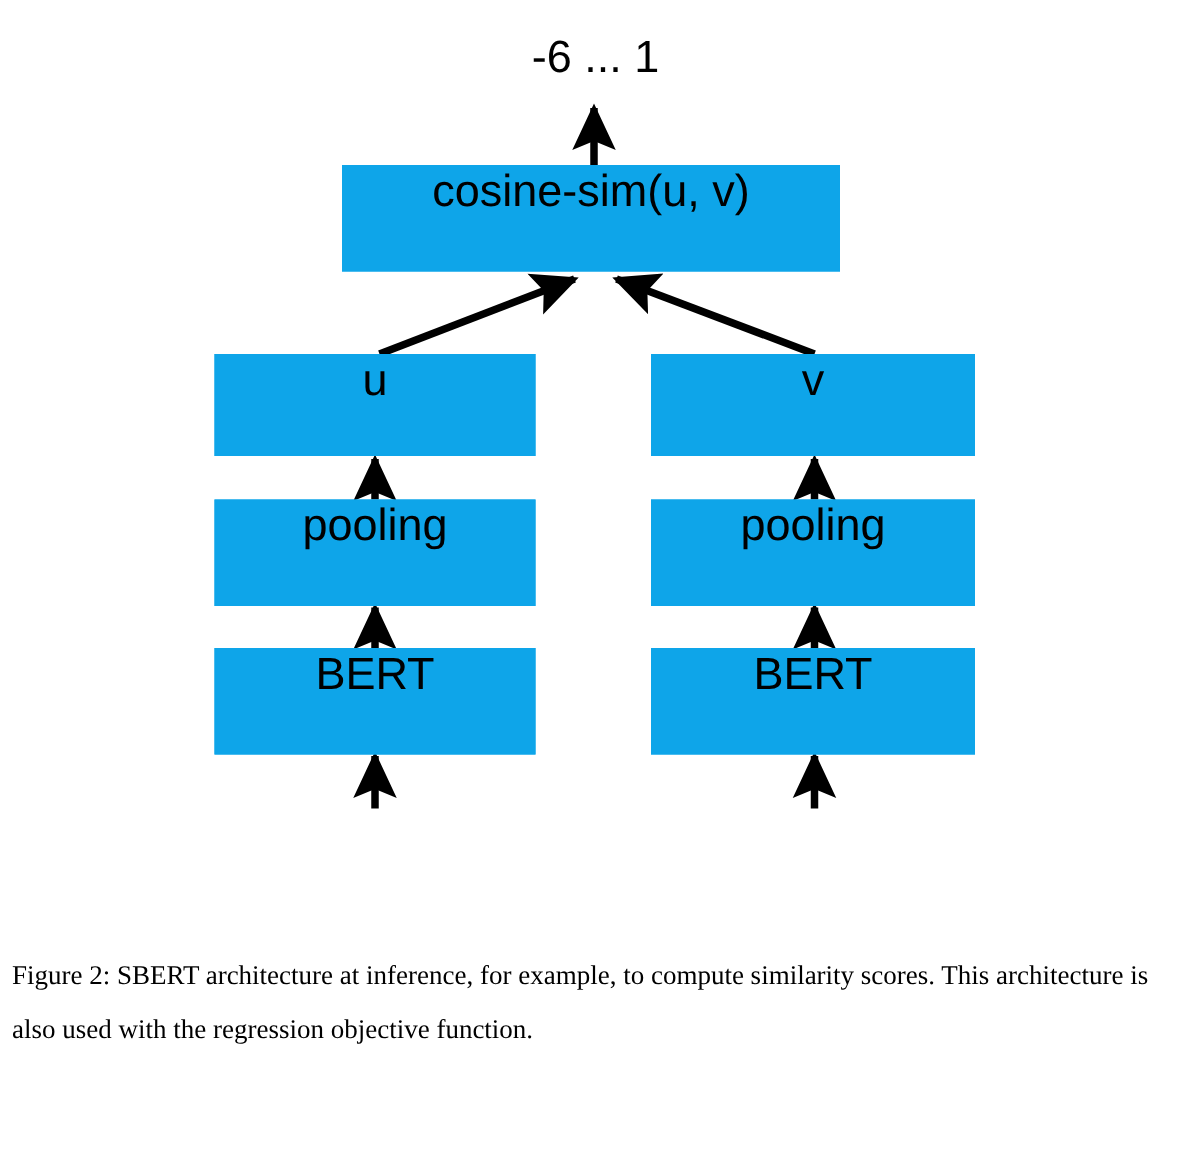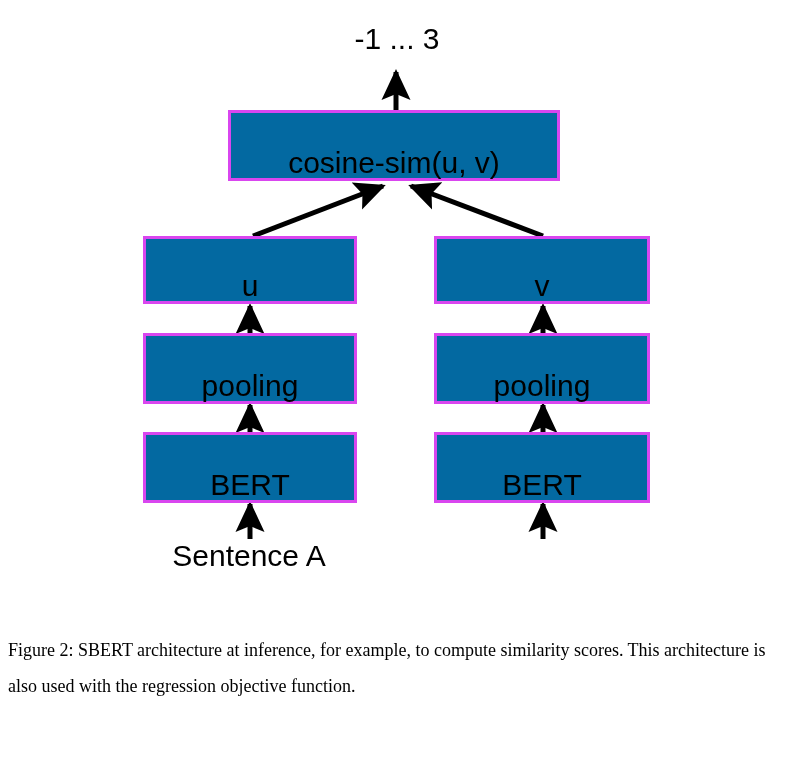--- a/index.html
+++ b/index.html
@@ -23,24 +23,24 @@
     height: 610px;
   }
   #figure-svg {
     position: absolute;
     left: 0;
     top: 0;
   }
   .node-box {
     position: absolute;
     box-sizing: border-box;
-    border: 3px solid #d946ef;
-    background: #0369a1;
+    border: 3px solid #0ea5e9;
+    background: #0ea5e9;
     display: flex;
-    align-items: flex-end;
+    align-items: flex-start;
     justify-content: center;
   }
   .node-label {
     font-family: "Liberation Sans", sans-serif;
     font-size: 30px;
     line-height: 1;
     color: #000000;
     white-space: nowrap;
   }
   .free-label {
@@ -104,21 +104,21 @@
 
     <line x1="250" y1="432" x2="250" y2="405" stroke="#000000" stroke-width="5" marker-end="url(#arrowhead)"></line>
 
     <line x1="543" y1="432" x2="543" y2="405" stroke="#000000" stroke-width="5" marker-end="url(#arrowhead)"></line>
 
     <line x1="250" y1="539" x2="250" y2="504" stroke="#000000" stroke-width="5" marker-end="url(#arrowhead)"></line>
 
     <line x1="543" y1="539" x2="543" y2="504" stroke="#000000" stroke-width="5" marker-end="url(#arrowhead)"></line>
   </svg>
 
-  <div class="free-label" id="label-output">-1 ... 3</div>
+  <div class="free-label" id="label-output">-6 ... 1</div>
 
   <div class="node-box" id="box-cosine">
     <span class="node-label">cosine-sim(u, v)</span>
   </div>
 
   <div class="node-box" id="box-u">
     <span class="node-label">u</span>
   </div>
 
   <div class="node-box" id="box-v">
@@ -134,18 +134,17 @@
   </div>
 
   <div class="node-box" id="box-bert-a">
     <span class="node-label">BERT</span>
   </div>
 
   <div class="node-box" id="box-bert-b">
     <span class="node-label">BERT</span>
   </div>
 
-  <div class="free-label" id="label-sent-a">Sentence A</div>
 
 
 </div>
 
 <div id="caption">Figure 2:  SBERT architecture at inference, for example, to compute similarity scores.  This architecture is also used with the regression objective function.</div>
 
 </body></html>

